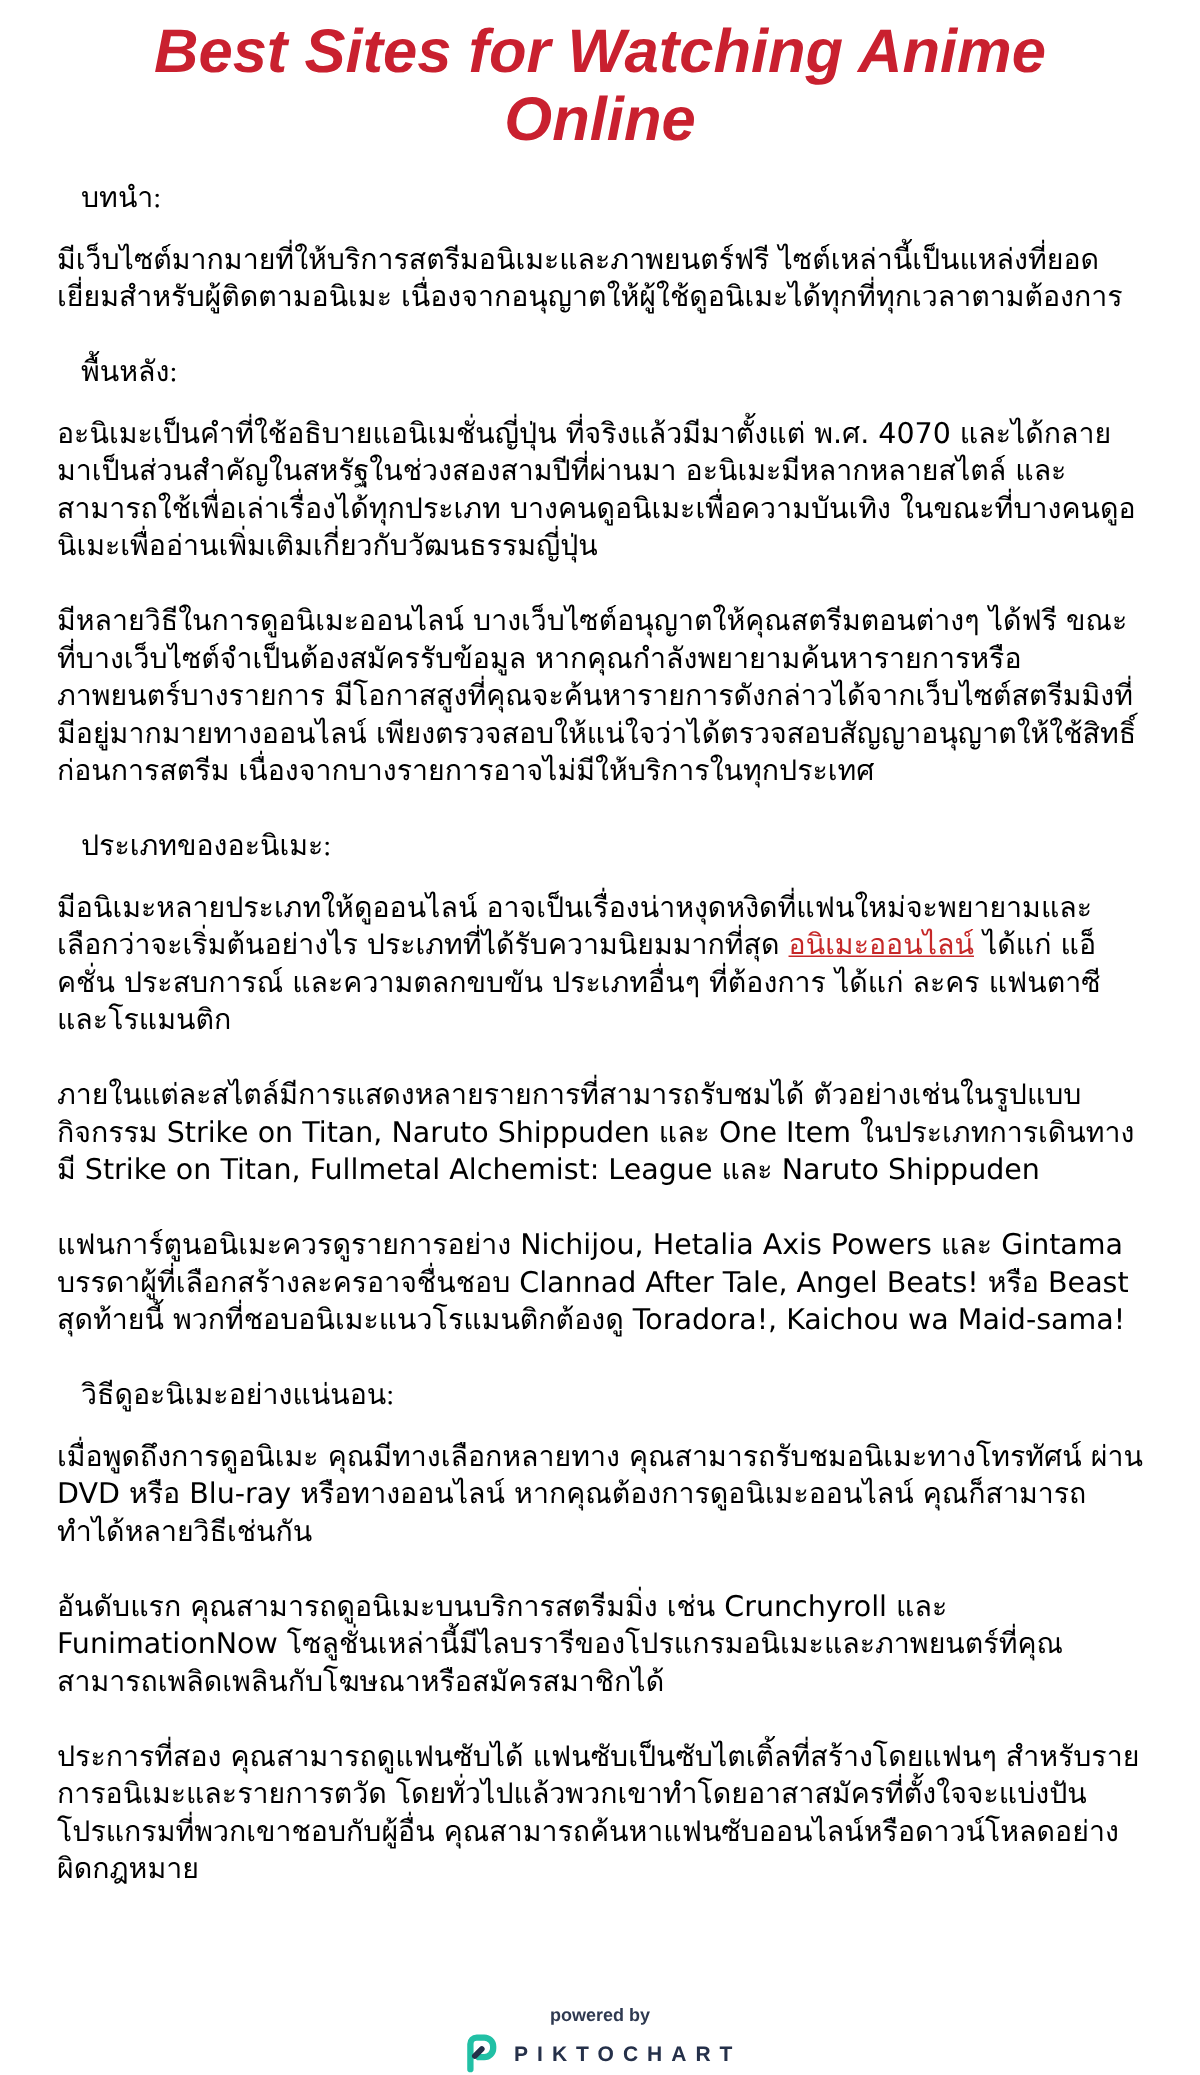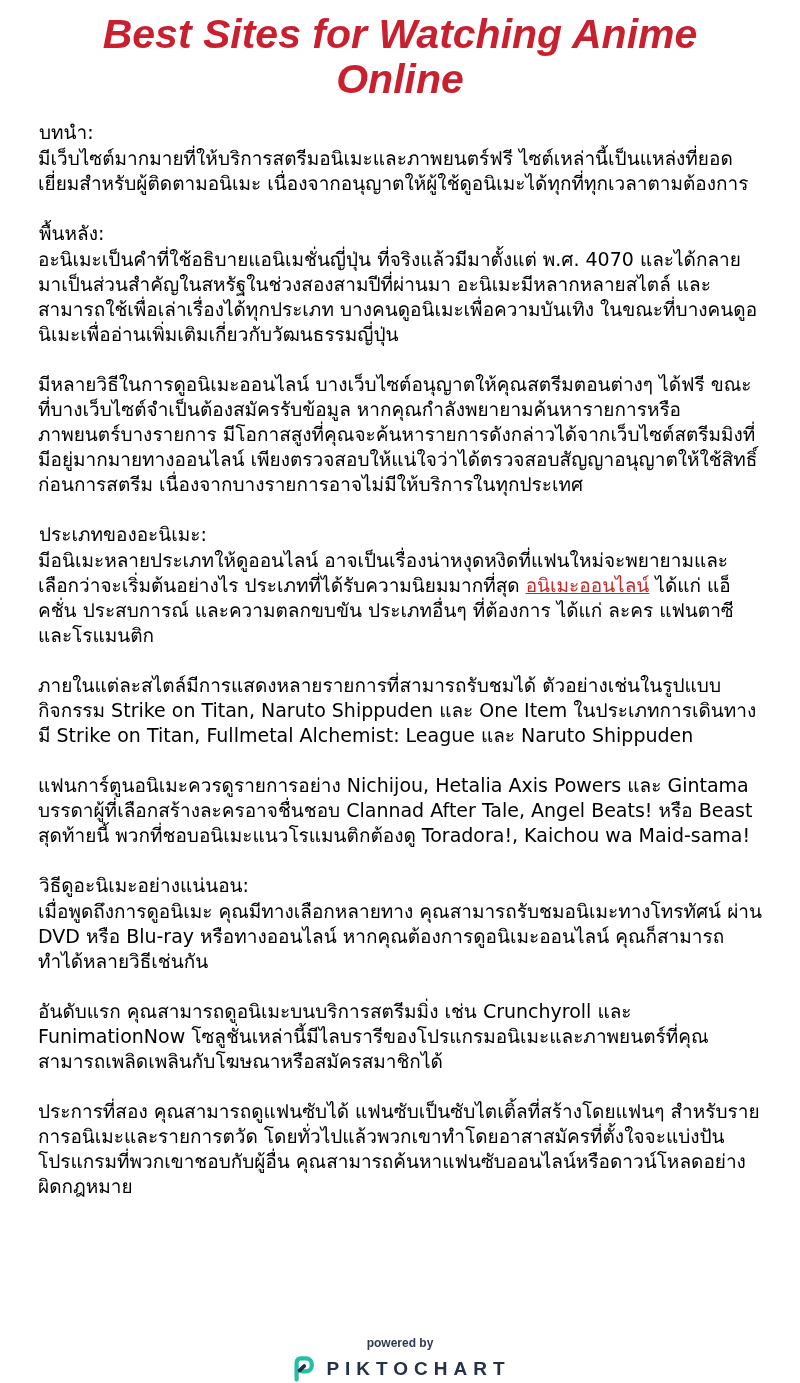--- a/index.html
+++ b/index.html
@@ -24,21 +24,22 @@
     font-size: 41px;
     line-height: 45px;
     margin: 0 0 18px 0;
     letter-spacing: 0px;
     font-style: italic;
   }
   .section { margin: 0; }
   .heading {
     font-size: 19px;
     line-height: 25px;
-    margin: 1px;
+    margin: 16px;
+    font-family: Liberation Serif, serif;
   }
   .para {
     font-size: 19px;
     line-height: 25px;
     margin: 0 0 25px 0;
     text-align: left;
   }
   .para.first { margin-top: 0; }
   a.inline-link {
     color: #c62828;
@@ -59,21 +60,21 @@
     color: #2e3950;
     margin-bottom: 5px;
   }
   .brand-row {
     display: inline-flex;
     align-items: center;
     gap: 10px;
   }
   .brand-name {
     font-family: "Liberation Sans", sans-serif;
-    font-size: 19px;
+    font-size: 14px;
     font-weight: 700;
     letter-spacing: 6px;
     color: #253049;
   }
 </style>
 </head>
 <body>
 
 <div class="doc">
 

